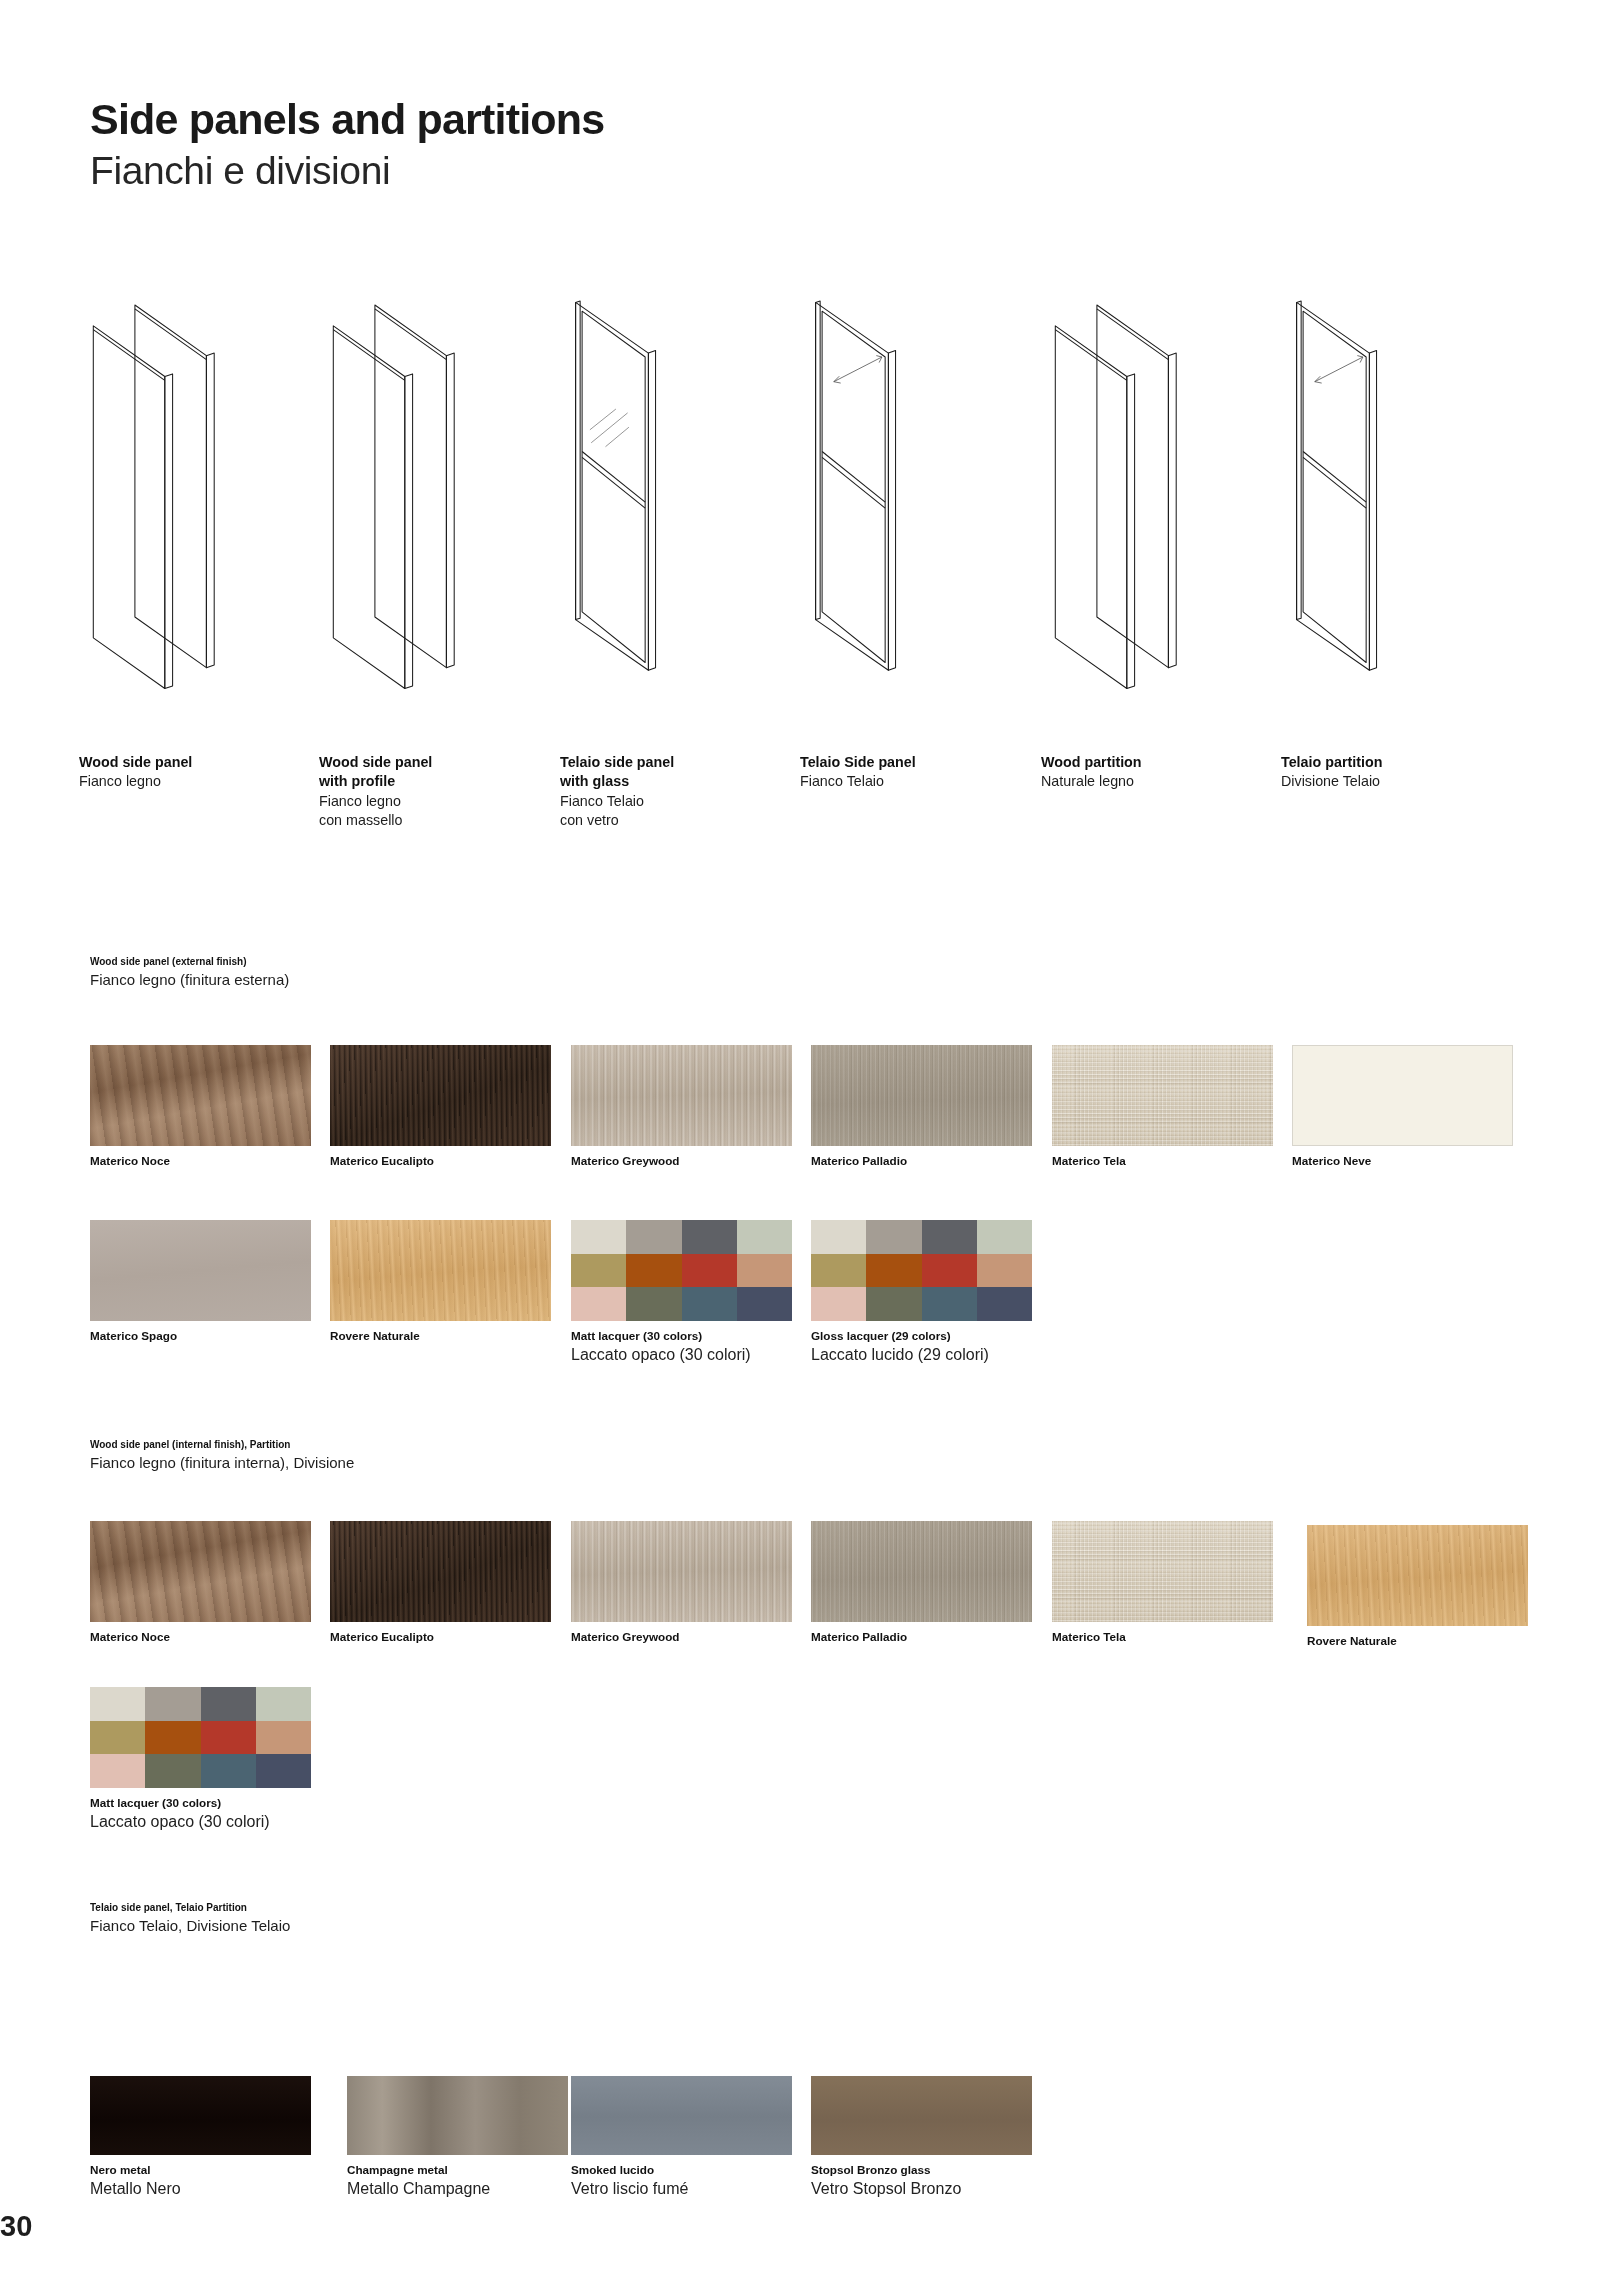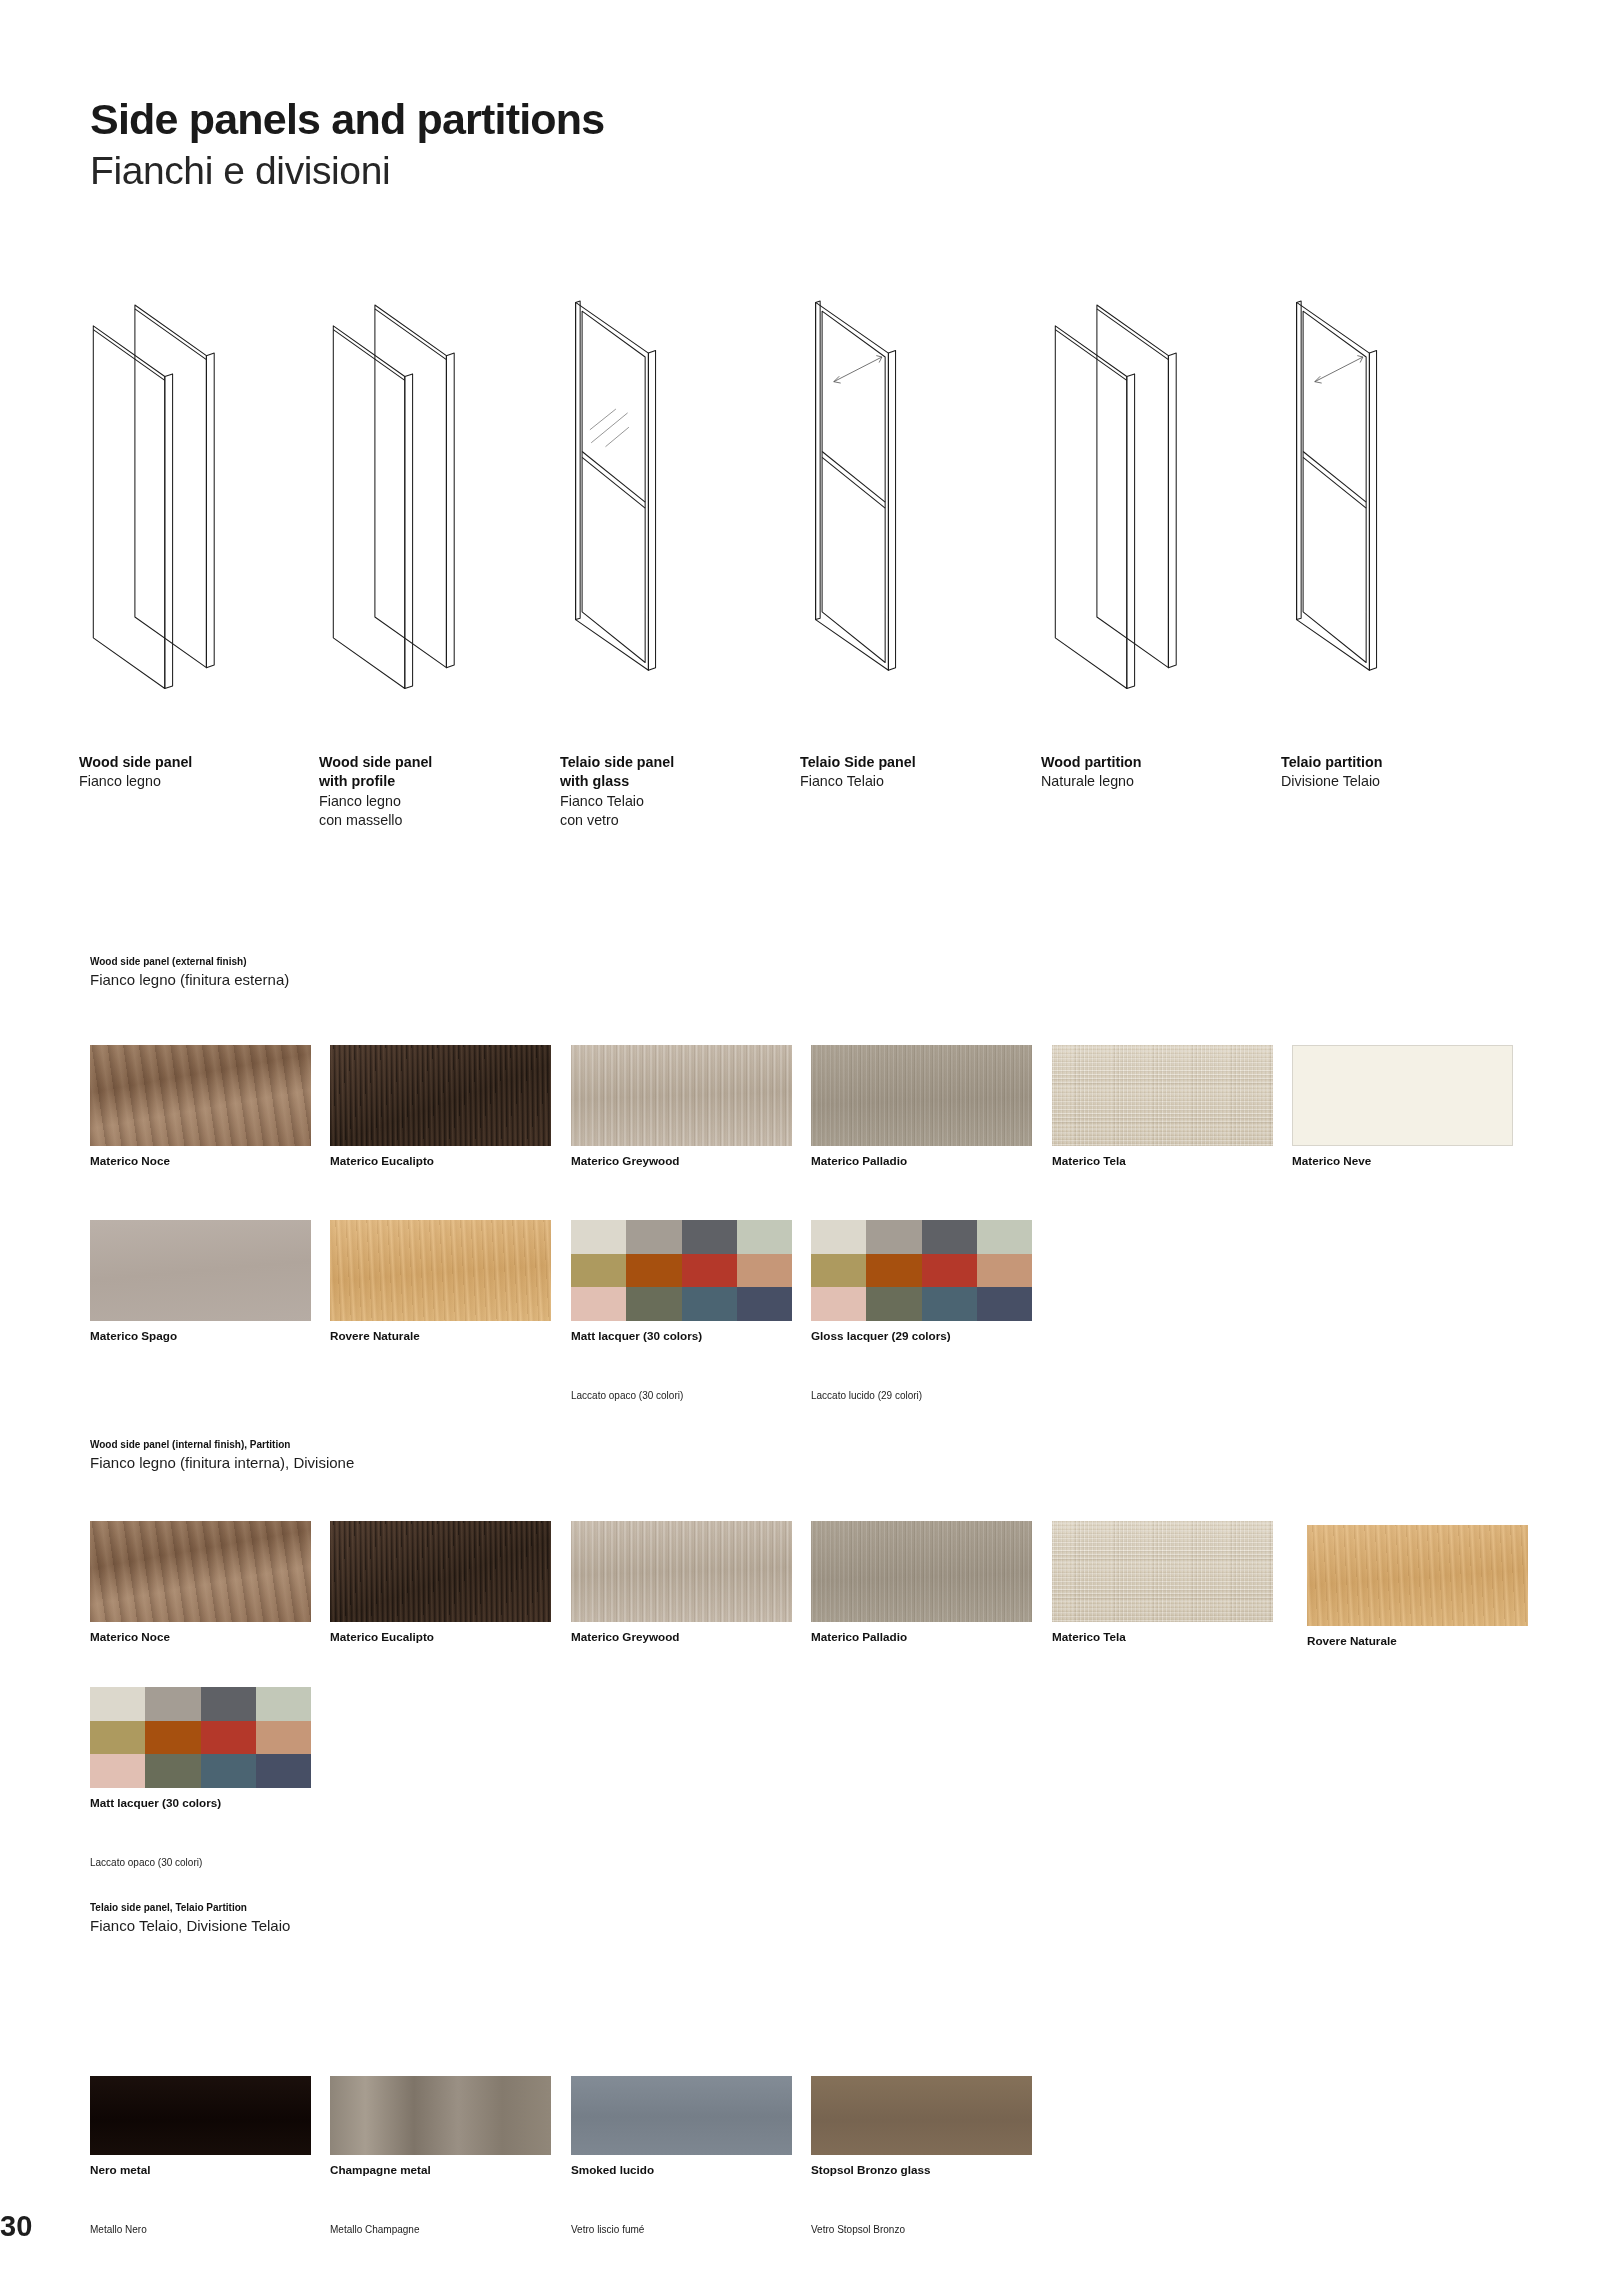--- a/index.html
+++ b/index.html
@@ -28,21 +28,21 @@
   
   .section-head{position:absolute;}
   .section-head .en{font-size:10px;font-weight:700;line-height:1.42;color:#111;}
   .section-head .it{font-size:15px;font-weight:400;line-height:1.42;color:#1d1d1d;}
 
   .swatch-row{position:absolute;}
   .sw{position:absolute;}
   .sw .chip{width:221px;height:101px;position:relative;overflow:hidden;}
   .sw .cap{margin-top:7.1px;}
   .sw .cap .en{font-size:11.7px;font-weight:700;line-height:1.38;color:#111;}
-  .sw .cap .it{font-size:10px;font-weight:400;line-height:1.38;color:#222;margin-top:45px;}
+  .sw .cap .it{font-size:16px;font-weight:400;line-height:1.38;color:#222;}
 
   
   .palette{display:grid;grid-template-columns:repeat(4,1fr);grid-template-rows:repeat(3,1fr);width:221px;height:101px;}
   .palette i{display:block;}
 
   
   .sw.flat .chip{height:79px;}
 
   .neve{border:0.6px solid #d8d5cc;box-sizing:border-box;}
 
@@ -354,21 +354,21 @@
      <div class="it">Fianco Telaio, Divisione Telaio</div>
       </div>
       <div class="swatch-row" style="left: 90px; top: 2076px; width: 1462px;">
         <div class="sw flat" style="left: 0px; top: 0px;">
           <div class="chip" style="background: linear-gradient(rgb(27, 16, 12) 0%, rgb(14, 6, 4) 55%, rgb(23, 13, 9) 100%);"></div>
           <div class="cap">
             <div class="en">Nero metal</div>
             <div class="it">Metallo Nero</div>
           </div>
         </div>
-        <div class="sw flat" style="left: 240px; top: 0px;">
+        <div class="sw flat" style="left: 257px; top: 0px;">
           <div class="chip" style="background: linear-gradient(90deg, rgb(142, 133, 121) 0%, rgb(167, 157, 144) 16%, rgb(126, 116, 104) 38%, rgb(154, 144, 132) 58%, rgb(132, 122, 109) 78%, rgb(145, 135, 121) 100%);"></div>
           <div class="cap">
             <div class="en">Champagne metal</div>
             <div class="it">Metallo Champagne</div>
           </div>
         </div>
         <div class="sw flat" style="left: 481px; top: 0px;">
           <div class="chip" style="background: linear-gradient(rgb(131, 140, 150) 0%, rgb(117, 126, 136) 52%, rgb(126, 135, 145) 100%);"></div>
           <div class="cap">
             <div class="en">Smoked lucido</div>

